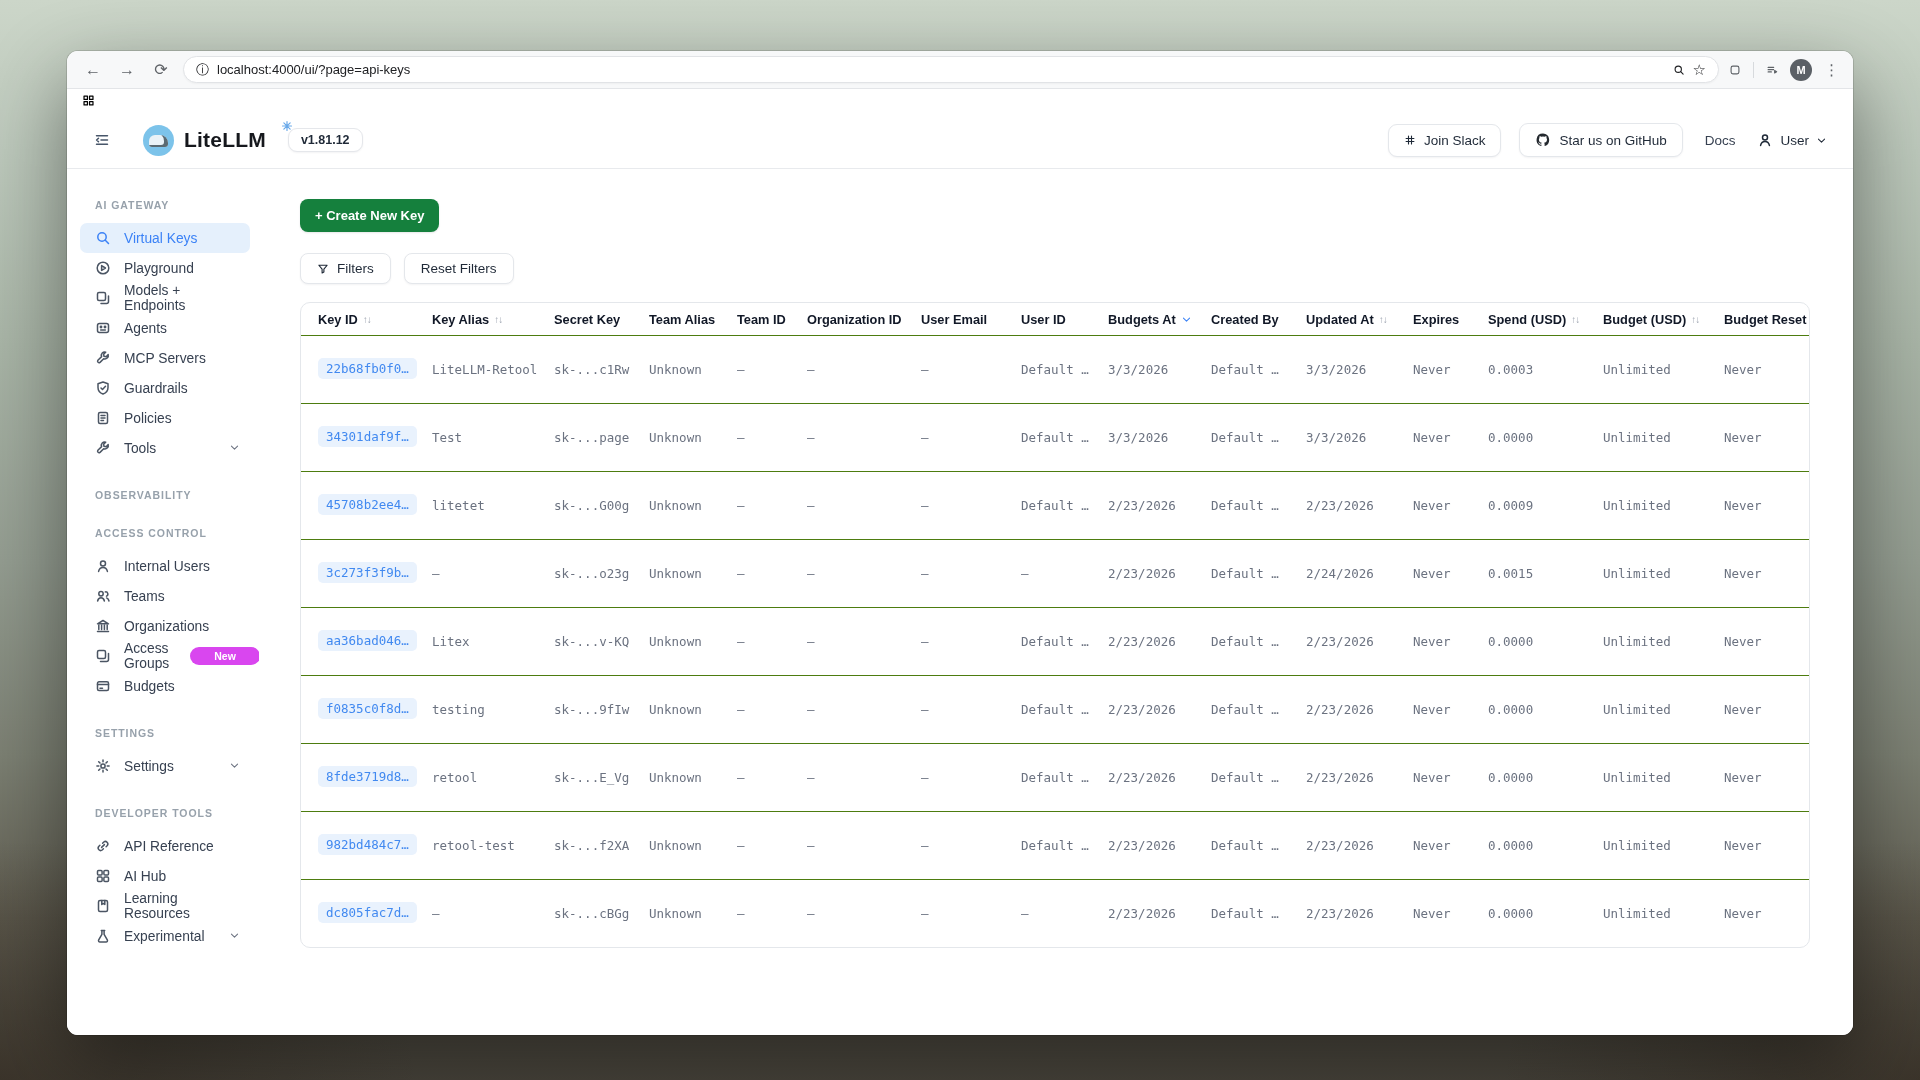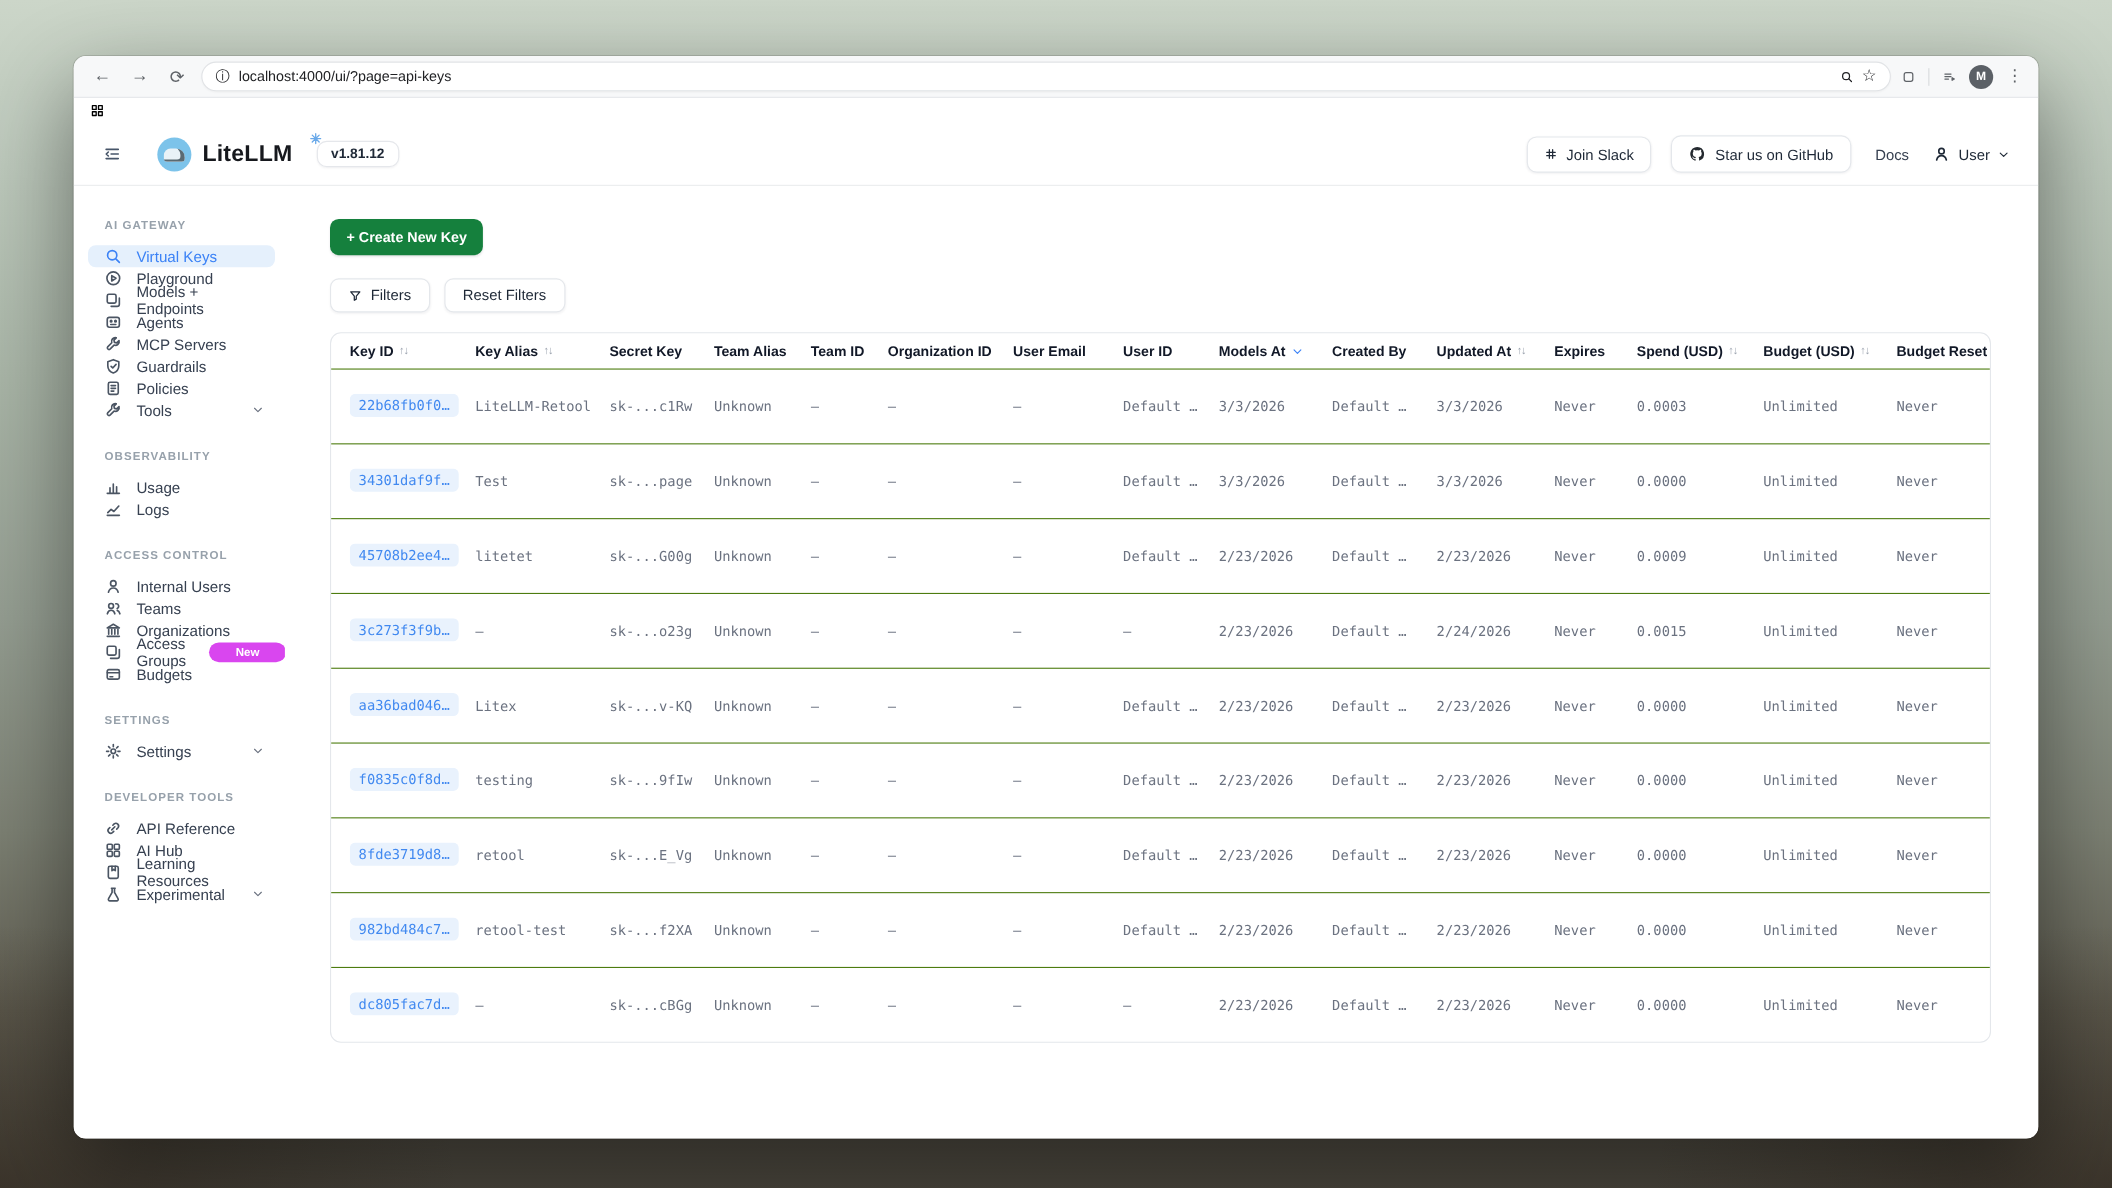--- a/index.html
+++ b/index.html
@@ -52,21 +52,21 @@
   .pill-btn { display:flex; align-items:center; gap:8px; border:1px solid #e4e7eb; background:#fff;
     border-radius:9px; padding:8px 15px; font-size:13.5px; color:#1f2937; cursor:pointer;
     box-shadow:0 1px 2px rgba(16,24,40,.05);justify-content:flex-end; }
   .docs-link { font-size:13.5px; color:#374151; cursor:pointer; margin:0 4px; }
   .user-menu { display:flex; align-items:center; gap:7px; font-size:13.5px; color:#1f2937; cursor:pointer; }
   
   .app-body { flex:1; display:flex; min-height:0; background:#fff; }
   .sidebar { width:192px; flex:0 0 auto; padding-top:4px; overflow:hidden; }
   .sec-title { font-size:10.5px; font-weight:700; letter-spacing:.09em; color:#97a1ab;
     margin:26px 0 12px 28px; }
-  .side-item { display:flex; align-items:center; gap:13px; height:20px; margin:0 9px 0 13px;
+  .side-item { display:flex; align-items:center; gap:13px; height:30px; margin:0 9px 0 13px;
     padding:0 9px 0 15px; border-radius:7px; color:#374151; font-size:13.8px; cursor:pointer; }
   .side-item .icon { width:16px; height:16px; color:#4b5563; flex:0 0 auto; }
   .side-item.active { background:#e5f0fc; color:#3b82f6; }
   .side-item.active .icon { color:#3b82f6; }
   .side-item .chev { margin-left:auto; color:#6b7280; width:12px; height:12px; }
   .badge { background:#d946ef; color:#fff; font-size:10.5px; font-weight:700;
     border-radius:999px; padding:3px 24px; margin-left:8px; }
   
   .main { flex:1; padding:30px 43px 0 41px; min-width:0; }
   .create-btn { background:#15803d; color:#fff; border:none; border-radius:8px;
@@ -294,43 +294,20 @@
                   <svg width="11" height="11" viewBox="0 0 16 16" fill="none" stroke="currentColor" stroke-width="1.5" stroke-linecap="round" stroke-linejoin="round">
                     <path d="M3.5 6l4.5 4.5L12.5 6"></path>
                   </svg>
                 </span>
   </div>
 </div>
   </div>
 
   <div class="side-section">
     <div class="sec-title">OBSERVABILITY</div>
-    <div class="sec-items">
-  <div class="side-item">
-    <span class="icon">
-                  <svg width="16" height="16" viewBox="0 0 16 16" fill="none" stroke="currentColor" stroke-width="1.5" stroke-linecap="round" stroke-linejoin="round">
-                    <path d="M2.5 13.5h11"></path>
-                    <path d="M5 13v-4.5M8 13V5M11 13V7.5"></path>
-                  </svg>
-                </span>
-    <span class="label">Usage</span>
-
-  </div>
-
-  <div class="side-item">
-    <span class="icon">
-                  <svg width="16" height="16" viewBox="0 0 16 16" fill="none" stroke="currentColor" stroke-width="1.5" stroke-linecap="round" stroke-linejoin="round">
-                    <path d="M2.5 13.5h11"></path>
-                    <path d="M3 11l3-3 2.5 2L13 5"></path>
-                  </svg>
-                </span>
-    <span class="label">Logs</span>
-
-  </div>
-</div>
   </div>
 
   <div class="side-section">
     <div class="sec-title">ACCESS CONTROL</div>
     <div class="sec-items">
   <div class="side-item">
     <span class="icon">
                   <svg width="16" height="16" viewBox="0 0 16 16" fill="none" stroke="currentColor" stroke-width="1.5" stroke-linecap="round" stroke-linejoin="round">
                     <circle cx="8" cy="5.4" r="2.5"></circle>
                     <path d="M3.6 13.4c.6-2.5 2.3-3.9 4.4-3.9s3.8 1.4 4.4 3.9"></path>
@@ -521,21 +498,21 @@
     <span class="th-label">User Email</span>
 
   </div>
 
   <div class="th">
     <span class="th-label">User ID</span>
 
   </div>
 
   <div class="th">
-    <span class="th-label">Models At</span>
+    <span class="th-label">Budgets At</span>
     <span class="sort active">
                 <svg width="11" height="11" viewBox="0 0 16 16" fill="none" stroke="currentColor" stroke-width="1.5" stroke-linecap="round" stroke-linejoin="round">
                   <path d="M3.5 6l4.5 4.5L12.5 6"></path>
                 </svg>
               </span>
   </div>
 
   <div class="th">
     <span class="th-label">Created By</span>
 

